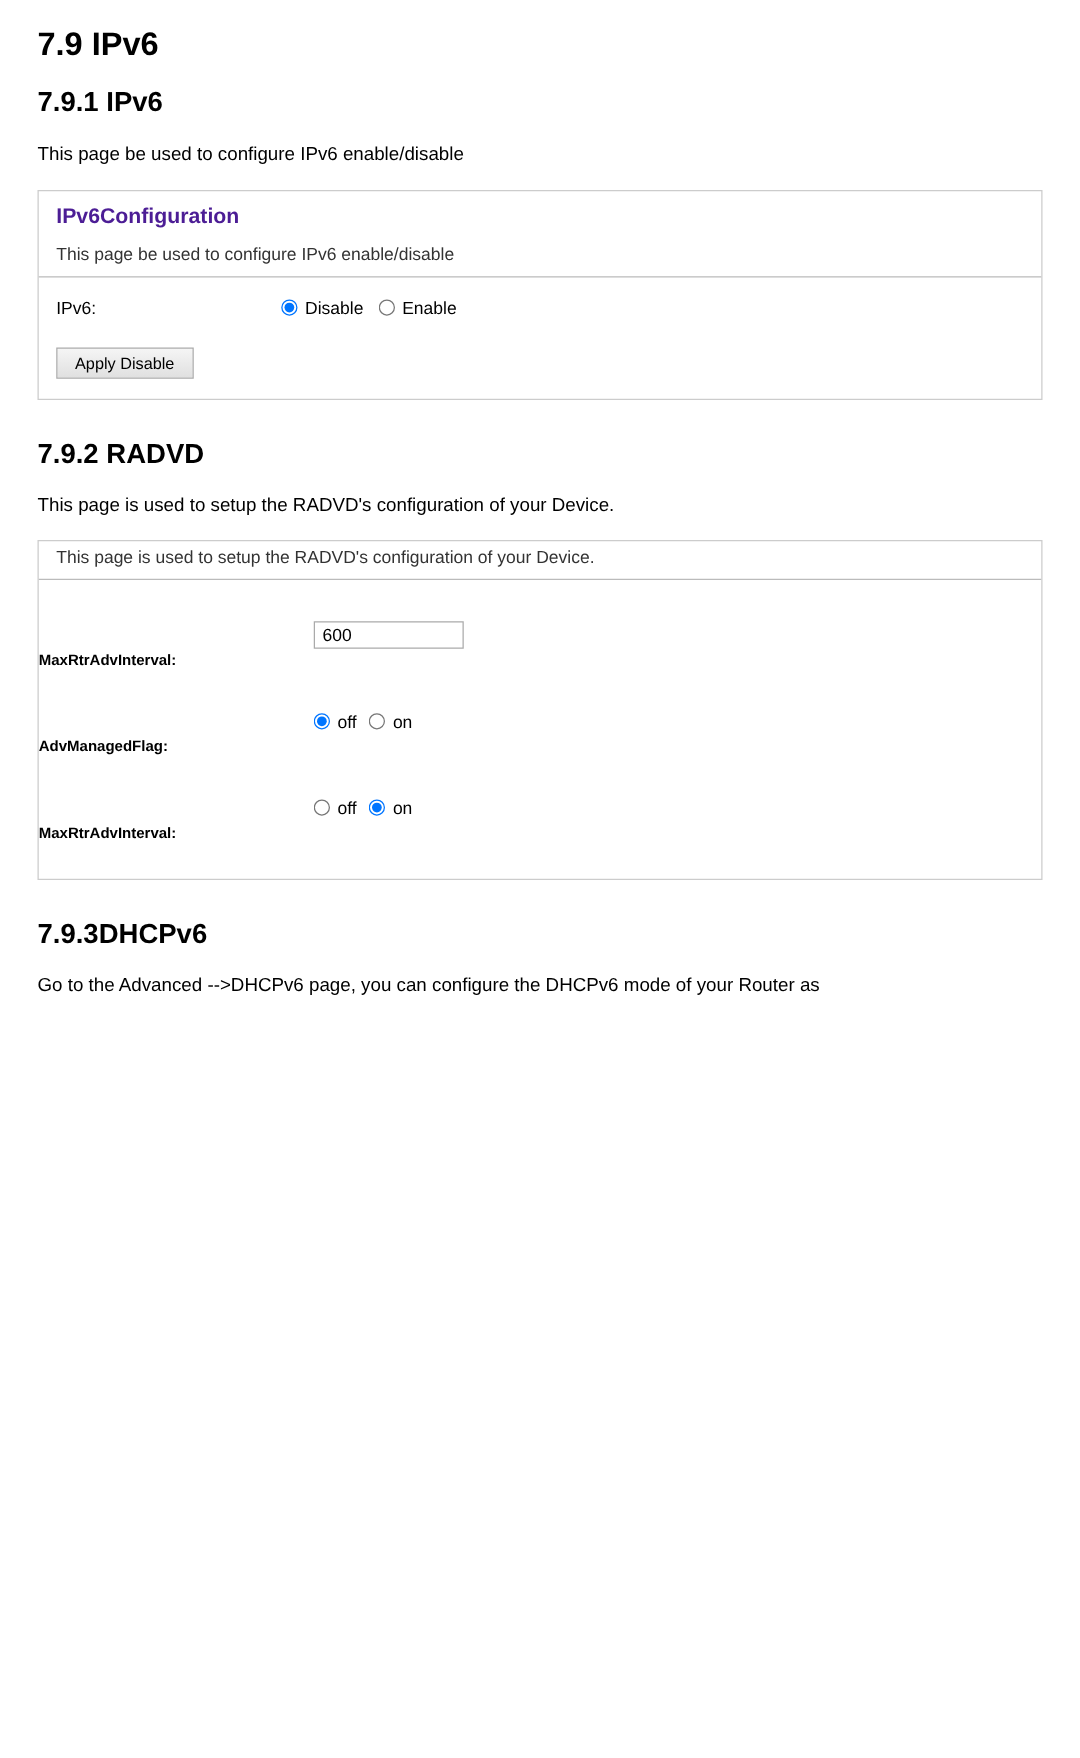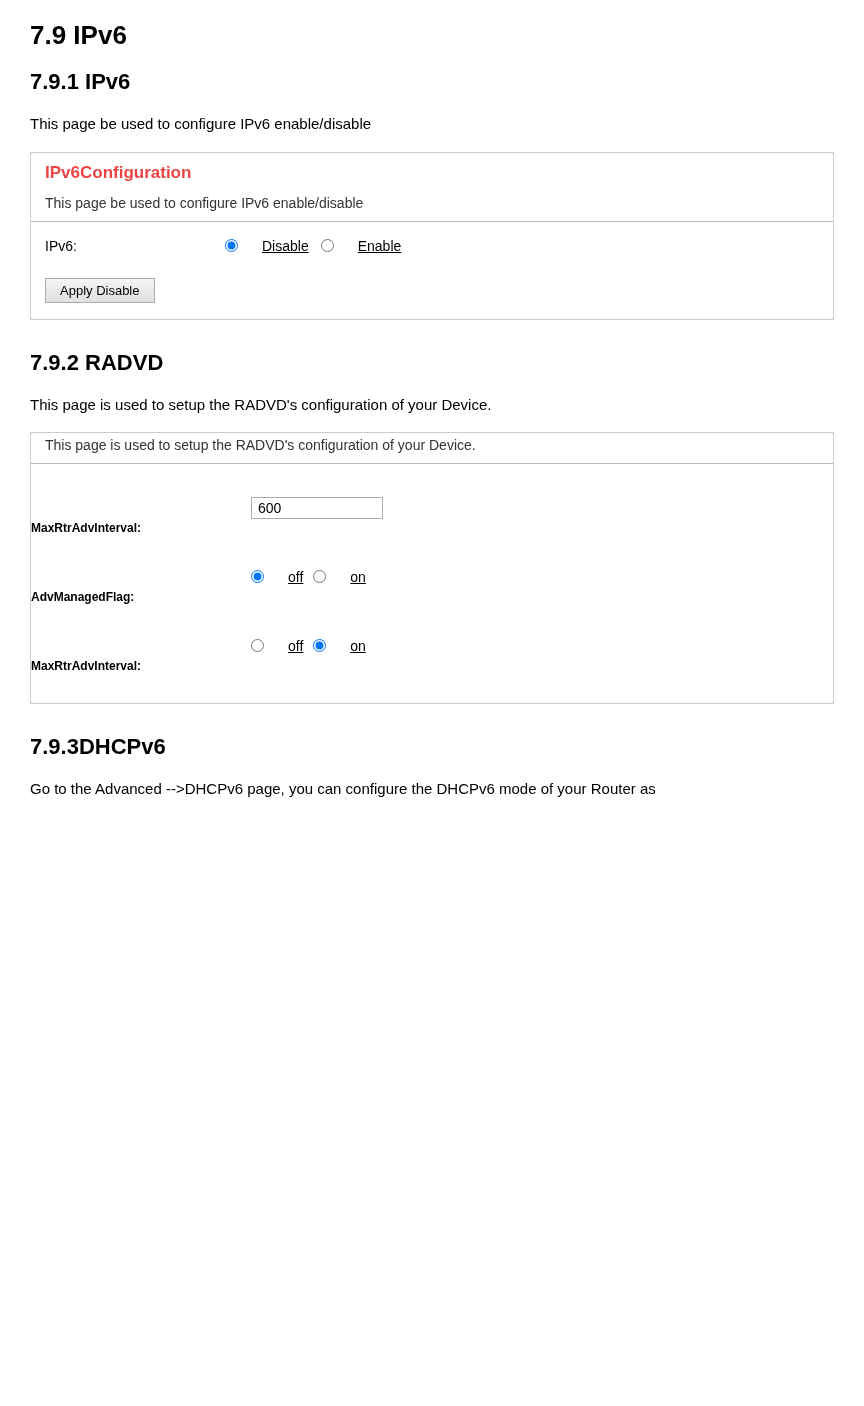--- a/index.html
+++ b/index.html
@@ -31,21 +31,21 @@
       line-height: 1.5;
     }
     .config-box {
       border: 1px solid #ccc;
       margin-bottom: 30px;
       padding: 0;
     }
     .config-box-title {
       font-size: 17px;
       font-weight: bold;
-      color: #ef4444;
+      color: #4c1d95;
       padding: 10px 14px 8px 14px;
     }
     .config-box-subtitle {
       font-size: 14px;
       color: #333;
       padding: 4px 14px 10px 14px;
       border-bottom: 1px solid #bbb;
     }
     .config-body {
       padding: 16px 14px;
@@ -61,26 +61,24 @@
       min-width: 180px;
       font-size: 14px;
     }
     .form-value {
       display: flex;
       align-items: center;
       gap: 12px;
     }
     .radio-group {
       display: flex;
-      align-items: center;
-      gap: 24px;
-      text-decoration: underline;
+      gap: 6px;
     }
     input[type="text"] {
-      width: 132px;
+      width: 120px;
       border: 1px solid #aaa;
       padding: 2px 6px;
       font-size: 14px;
     }
     .apply-btn {
       border: 1px solid #aaa;
       background: linear-gradient(to bottom, #f5f5f5, #e0e0e0);
       padding: 4px 14px;
       font-size: 13px;
       cursor: pointer;

